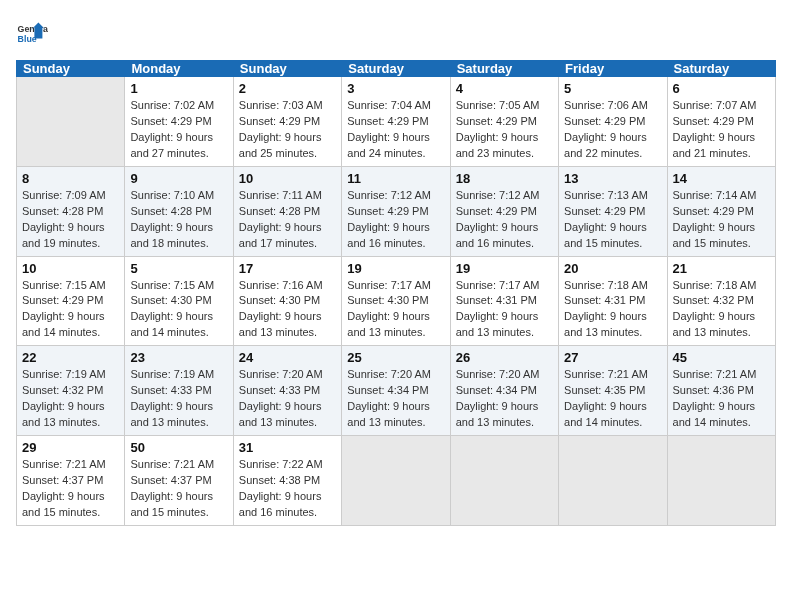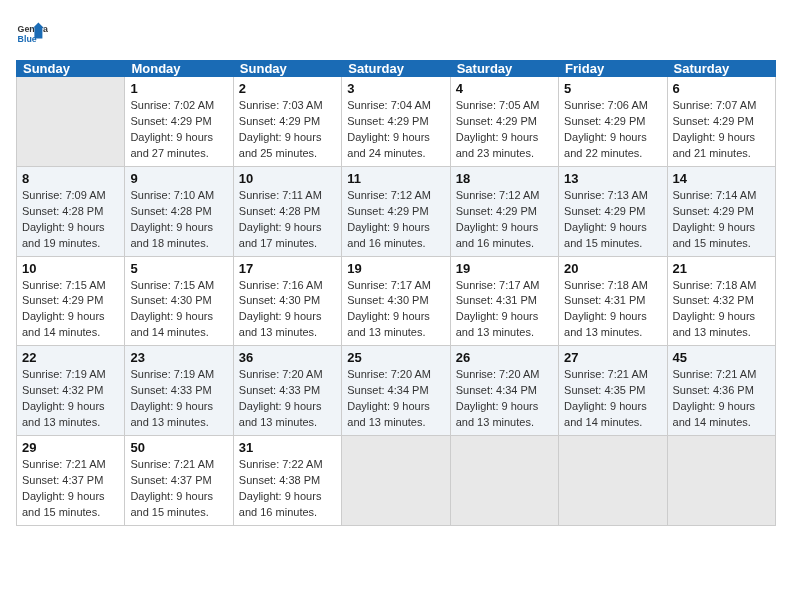--- a/index.html
+++ b/index.html
@@ -201,21 +201,21 @@
       <tr>
         <td>
           <div class="day-num">22</div>
 <div class="day-info">Sunrise: 7:19 AM<br>Sunset: 4:32 PM<br>Daylight: 9 hours and 13 minutes.</div>
         </td>
         <td>
           <div class="day-num">23</div>
 <div class="day-info">Sunrise: 7:19 AM<br>Sunset: 4:33 PM<br>Daylight: 9 hours and 13 minutes.</div>
         </td>
         <td>
-          <div class="day-num">36</div>
+          <div class="day-num">24</div>
 <div class="day-info">Sunrise: 7:20 AM<br>Sunset: 4:33 PM<br>Daylight: 9 hours and 13 minutes.</div>
         </td>
         <td>
           <div class="day-num">25</div>
 <div class="day-info">Sunrise: 7:20 AM<br>Sunset: 4:34 PM<br>Daylight: 9 hours and 13 minutes.</div>
         </td>
         <td>
           <div class="day-num">26</div>
 <div class="day-info">Sunrise: 7:20 AM<br>Sunset: 4:34 PM<br>Daylight: 9 hours and 13 minutes.</div>
         </td>

